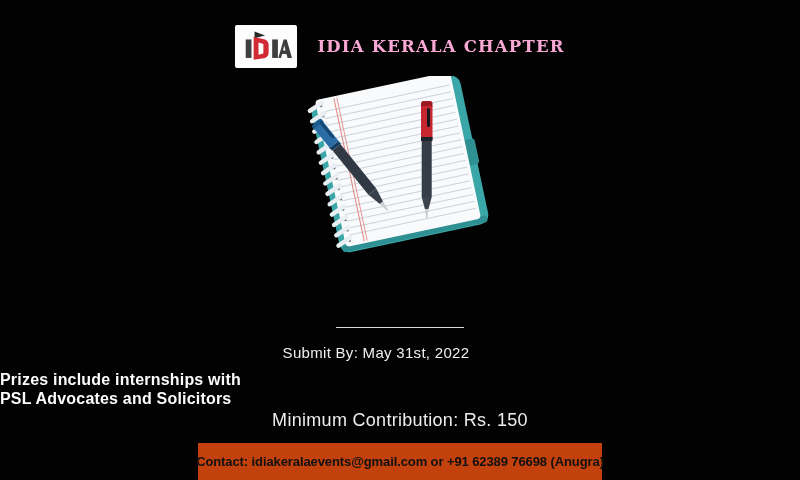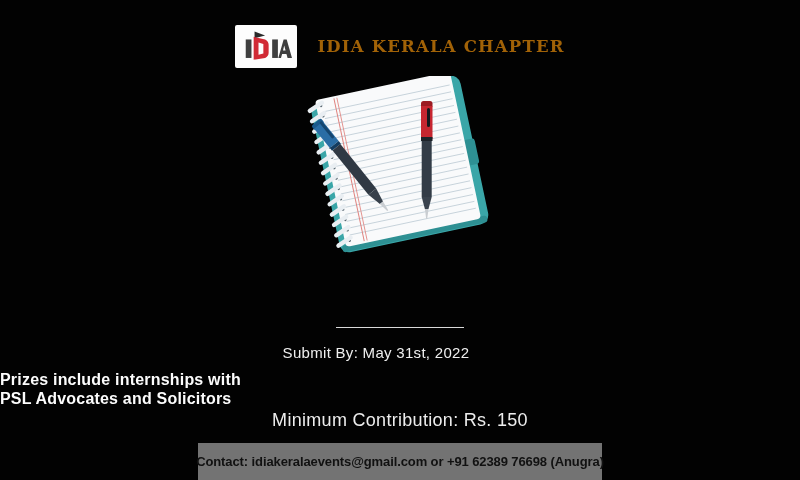--- a/index.html
+++ b/index.html
@@ -8,21 +8,21 @@
     background:#020202;font-family:"Liberation Sans",sans-serif;
   }
   
   .header-row{
     position:absolute;top:24px;left:0;width:800px;height:44px;
     display:flex;align-items:center;justify-content:center;gap:20px;
   }
   .logo-box{width:62px;height:43px;background:#fdfdfd;border-radius:2px;
     display:flex;align-items:center;justify-content:center;}
   .chapter-title{
-    color:#a16207;font-family:"DejaVu Serif","Liberation Serif",serif;
+    color:#f9a8d4;font-family:"DejaVu Serif","Liberation Serif",serif;
     font-weight:bold;font-size:16.5px;letter-spacing:1.2px;
   }
   
   .illustration{position:absolute;top:76px;left:288px;width:224px;height:182px;}
   
   .title-block{
     position:absolute;top:254px;left:0;width:800px;text-align:center;
     color:#f4f2ee;font-family:"DejaVu Serif","Liberation Serif",serif;
     font-weight:bold;font-size:18px;letter-spacing:4px;line-height:24px;
   }
@@ -36,21 +36,21 @@
   .prizes{
     position:absolute;top:371px;left:0;width:800px;text-align:left;
     color:#fcfcfc;font-weight:bold;font-size:16px;line-height:18.5px;letter-spacing:0.2px;
   }
   .contribution{
     position:absolute;top:410px;left:0;width:800px;text-align:center;
     color:#ededed;font-size:18px;letter-spacing:0.3px;
   }
   
   .contact-bar{
-    position:absolute;top:443px;left:198px;width:404px;height:37px;background:#737373;
+    position:absolute;top:443px;left:198px;width:404px;height:37px;background:#c2410c;
     display:flex;align-items:center;justify-content:center;
   }
   .contact-text{
     color:#111;font-weight:bold;font-size:13px;letter-spacing:-0.1px;white-space:nowrap;
   }
 </style>
 </head>
 <body>
 
 <div class="stage">

